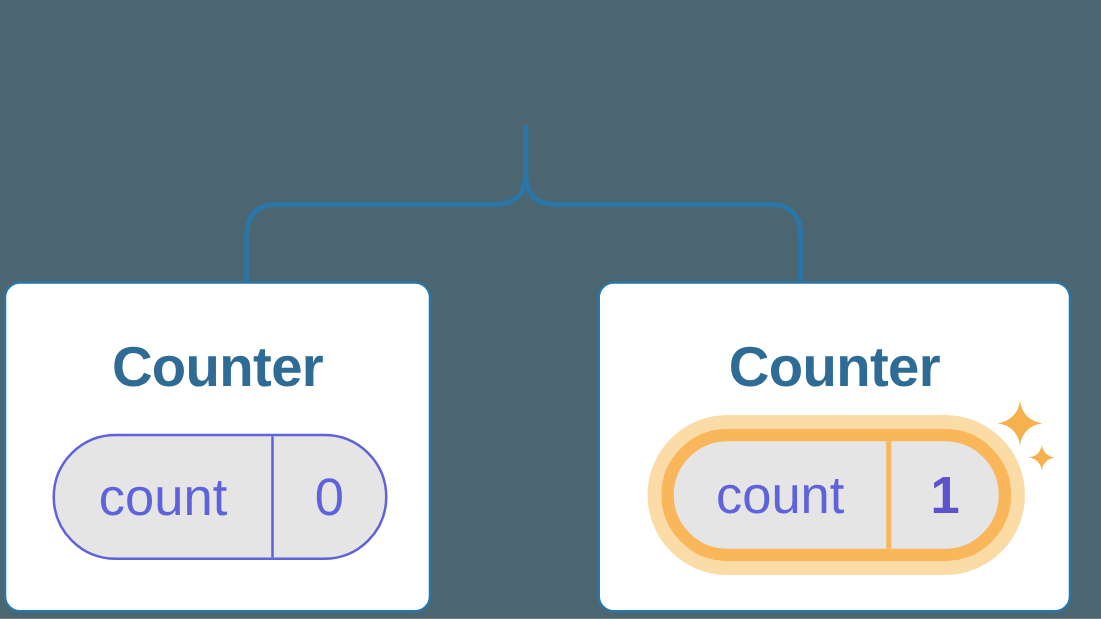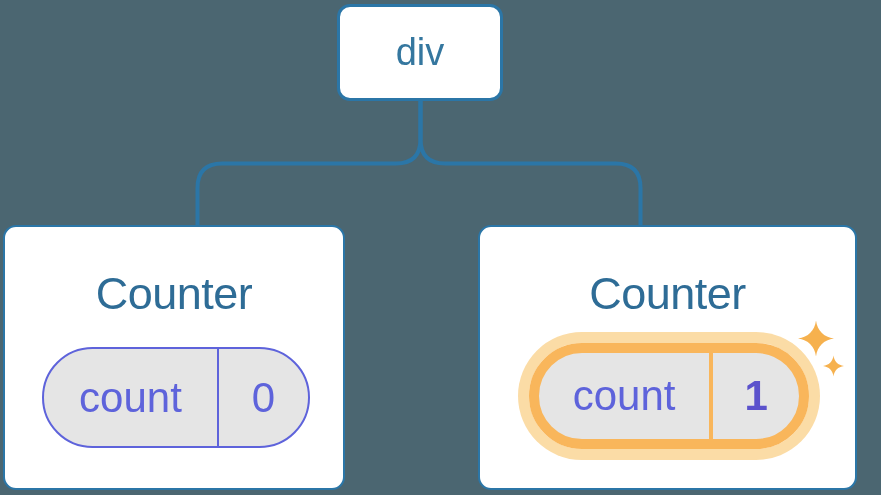--- a/index.html
+++ b/index.html
@@ -40,21 +40,21 @@
   .card-b { left: 478px; width: 379px; }
 
   .card-title {
     position: absolute;
     top: 44px; left: 0; right: 0;
     text-align: center;
     font-size: 45px;
     line-height: 1;
     letter-spacing: -0.5px;
     color: #2E6C96;
-    font-weight: 400;
+    font-weight: 700;
   }
 
   .pill {
     display: flex;
     box-sizing: border-box;
     background: #e5e5e5;
   }
   .seg {
     display: flex; align-items: center; justify-content: center;
     font-size: 42px;
@@ -93,23 +93,20 @@
 </head>
 <body>
 
 <div class="canvas">
 
   <svg class="connectors" width="881" height="495" viewBox="0 0 881 495" fill="none">
     <path d="M420.5 100 V139 Q420.5 163.5 396 163.5 H222 Q197.5 163.5 197.5 188 V227" stroke="#2B76A7" stroke-width="4" fill="none"></path>
     <path d="M420.5 100 V139 Q420.5 163.5 445 163.5 H616 Q640.5 163.5 640.5 188 V227" stroke="#2B76A7" stroke-width="4" fill="none"></path>
   </svg>
 
-  <div class="node-root">
-    <span>div</span>
-  </div>
 
   <div class="card card-a">
     <div class="card-title">Counter</div>
     <div class="pill pill-plain">
       <div class="seg seg-label">count</div>
       <div class="seg seg-value">0</div>
     </div>
   </div>
 
   <div class="card card-b">

